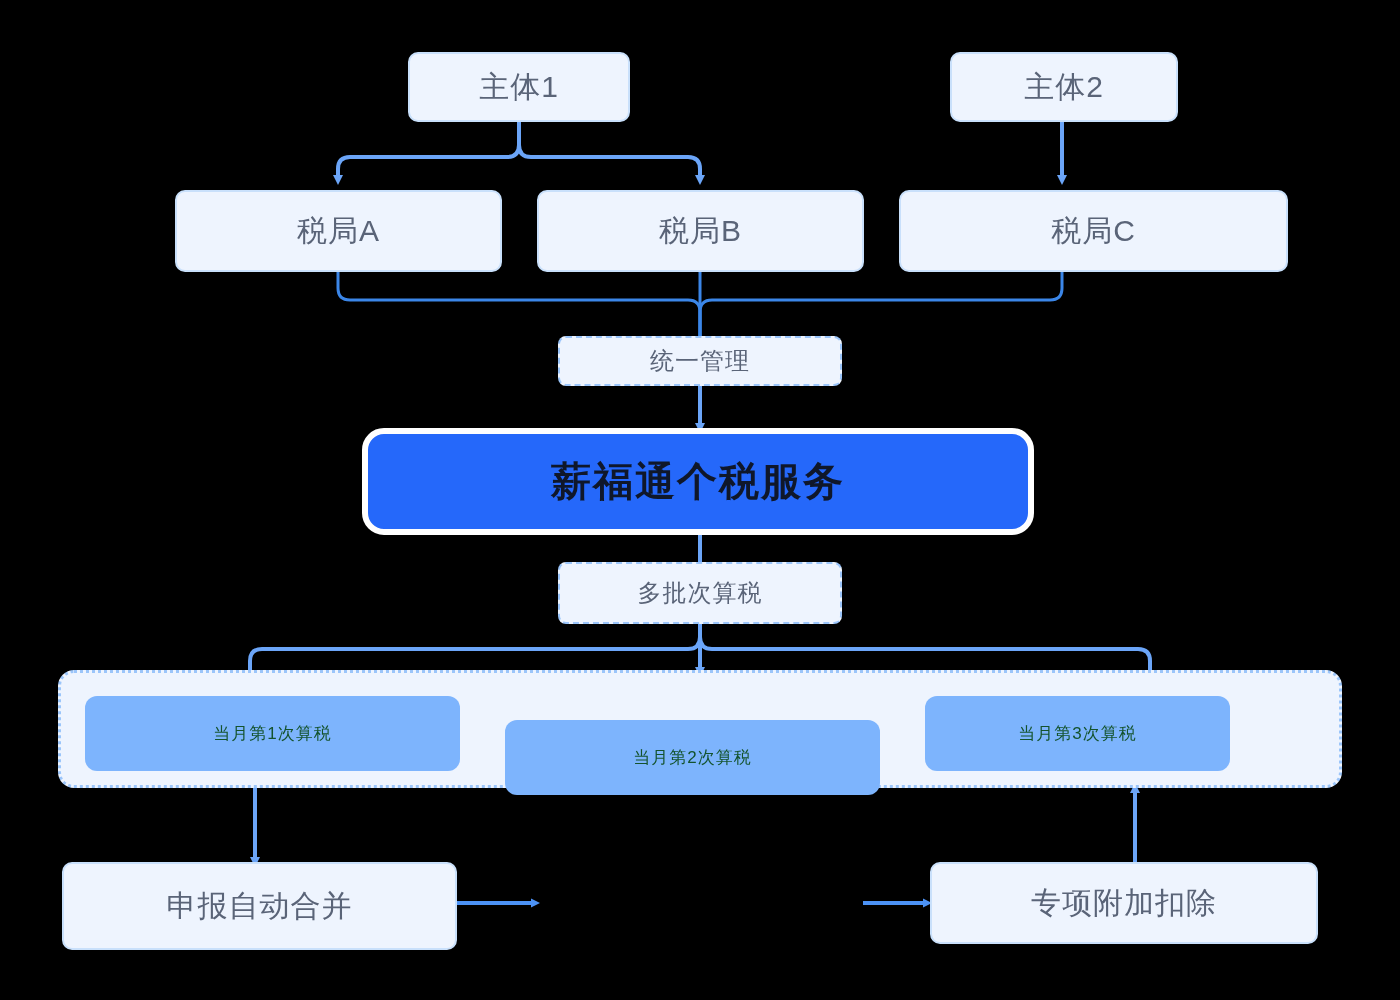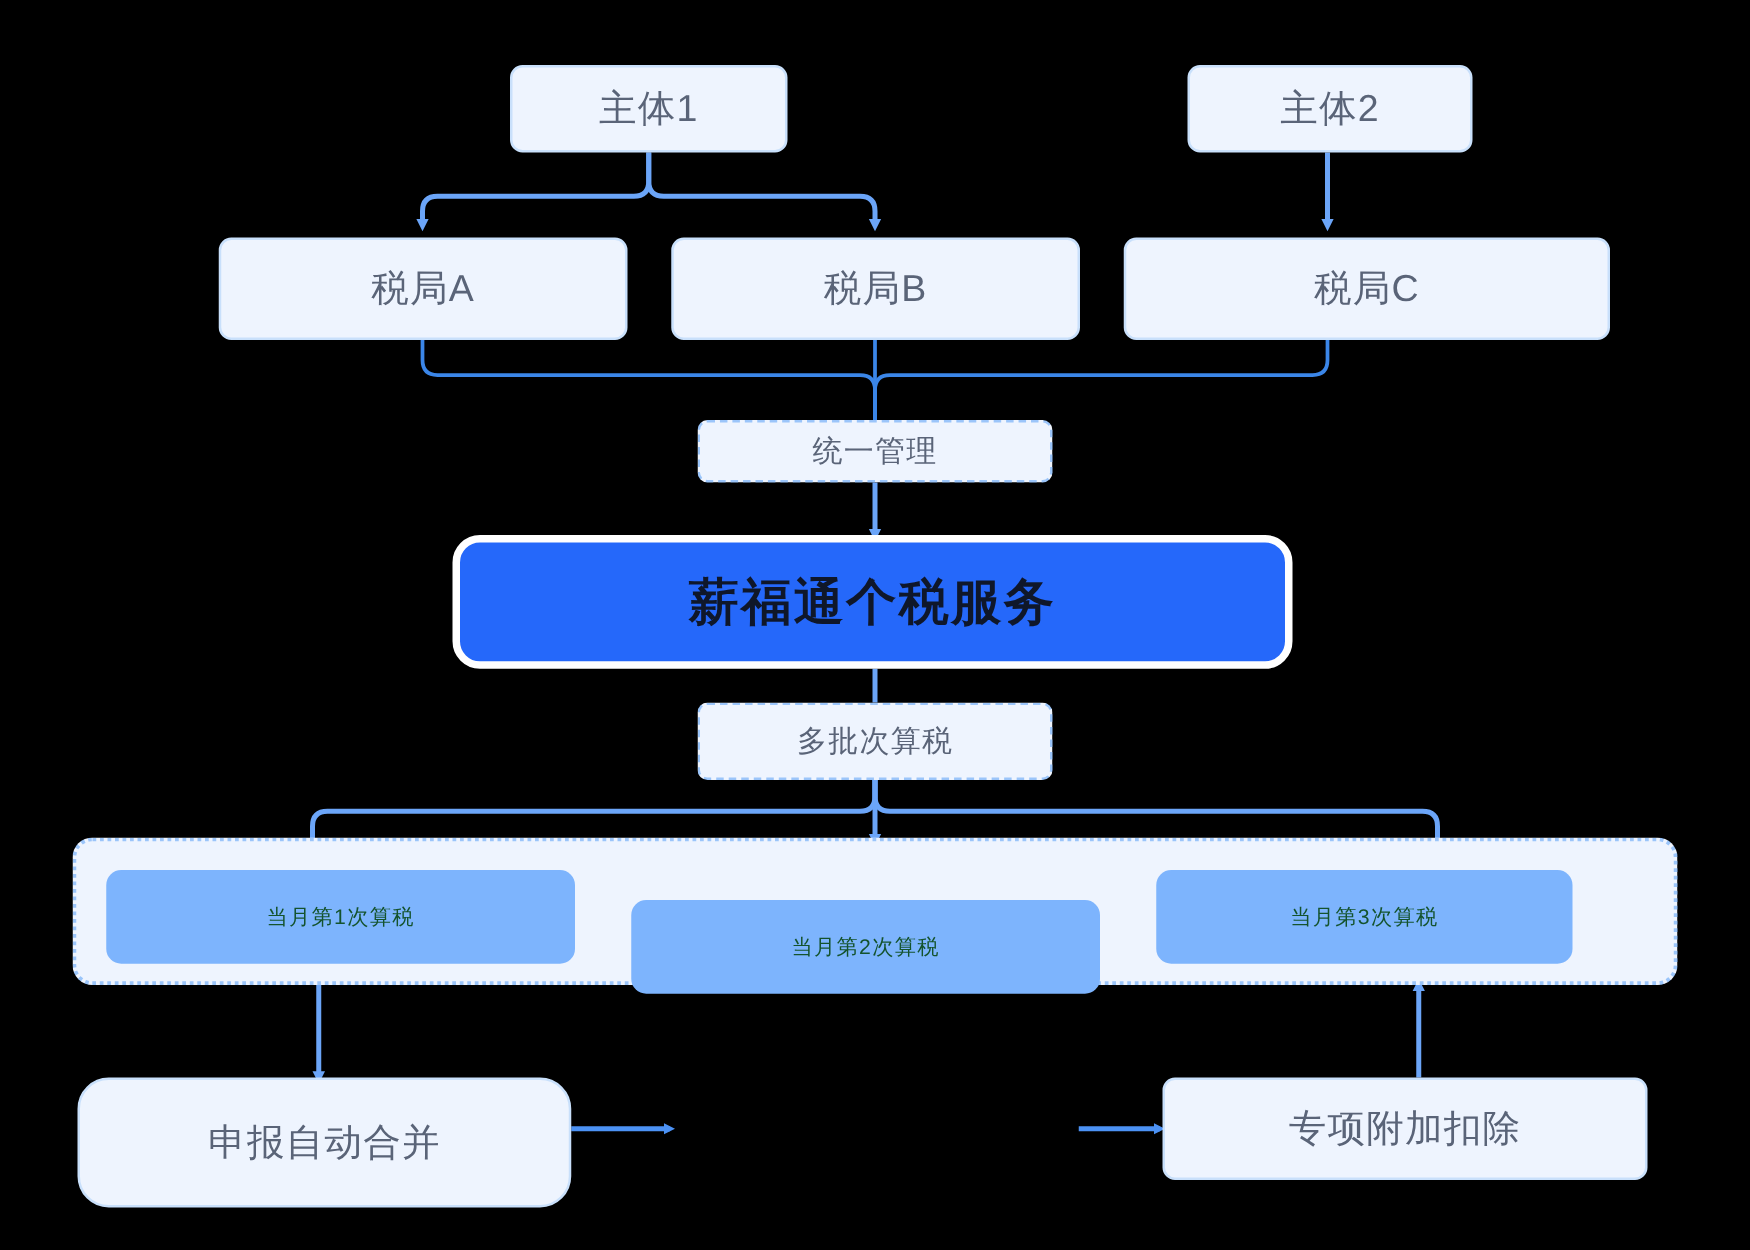--- a/index.html
+++ b/index.html
@@ -164,24 +164,24 @@
   </div>
 
   <div class="node dotted-wide" style="left:58px; top:670px; width:1284px; height:118px;"></div>
 
   <div class="batch-chip" style="left:85px; top:696px; width:375px; height:75px;">
     <span>当月第1次算税</span>
   </div>
   <div class="batch-chip" style="left:505px; top:720px; width:375px; height:75px;">
     <span>当月第2次算税</span>
   </div>
-  <div class="batch-chip" style="left:925px; top:696px; width:333px; height:75px;">
+  <div class="batch-chip" style="left:925px; top:696px; width:305px; height:75px;">
     <span>当月第3次算税</span>
   </div>
 
-  <div class="node" style="left:62px; top:862px; width:395px; height:104px;border-radius:25px;">
+  <div class="node" style="left:62px; top:862px; width:395px; height:88px;">
     <span>申报自动合并</span>
   </div>
   <div class="node" style="left:930px; top:862px; width:388px; height:82px;">
     <span>专项附加扣除</span>
   </div>
 
 </div>
 
 </body></html>

